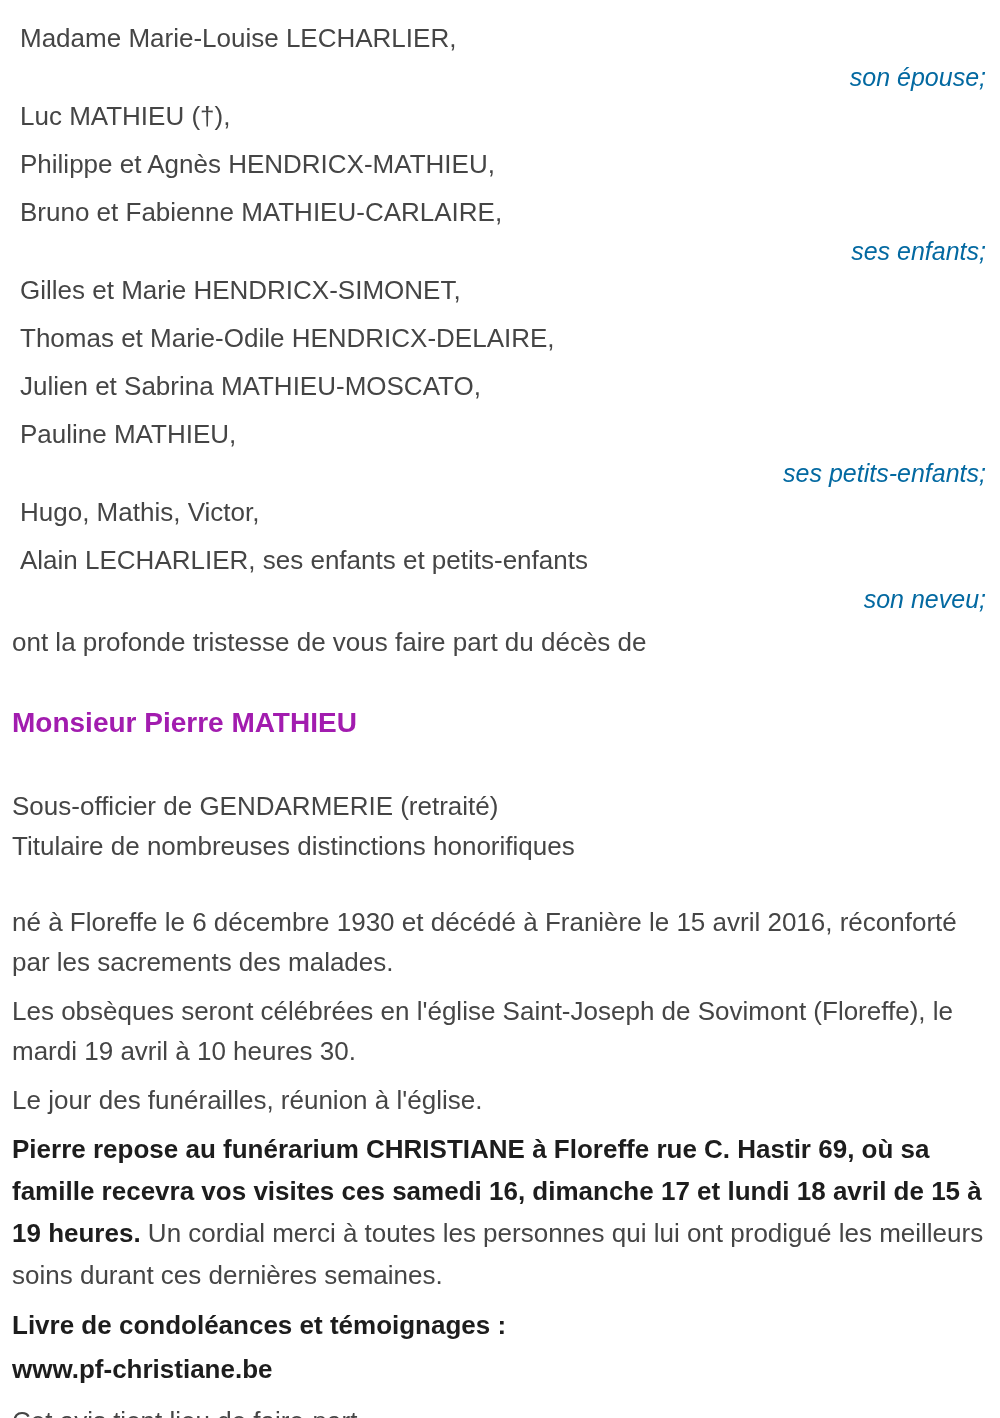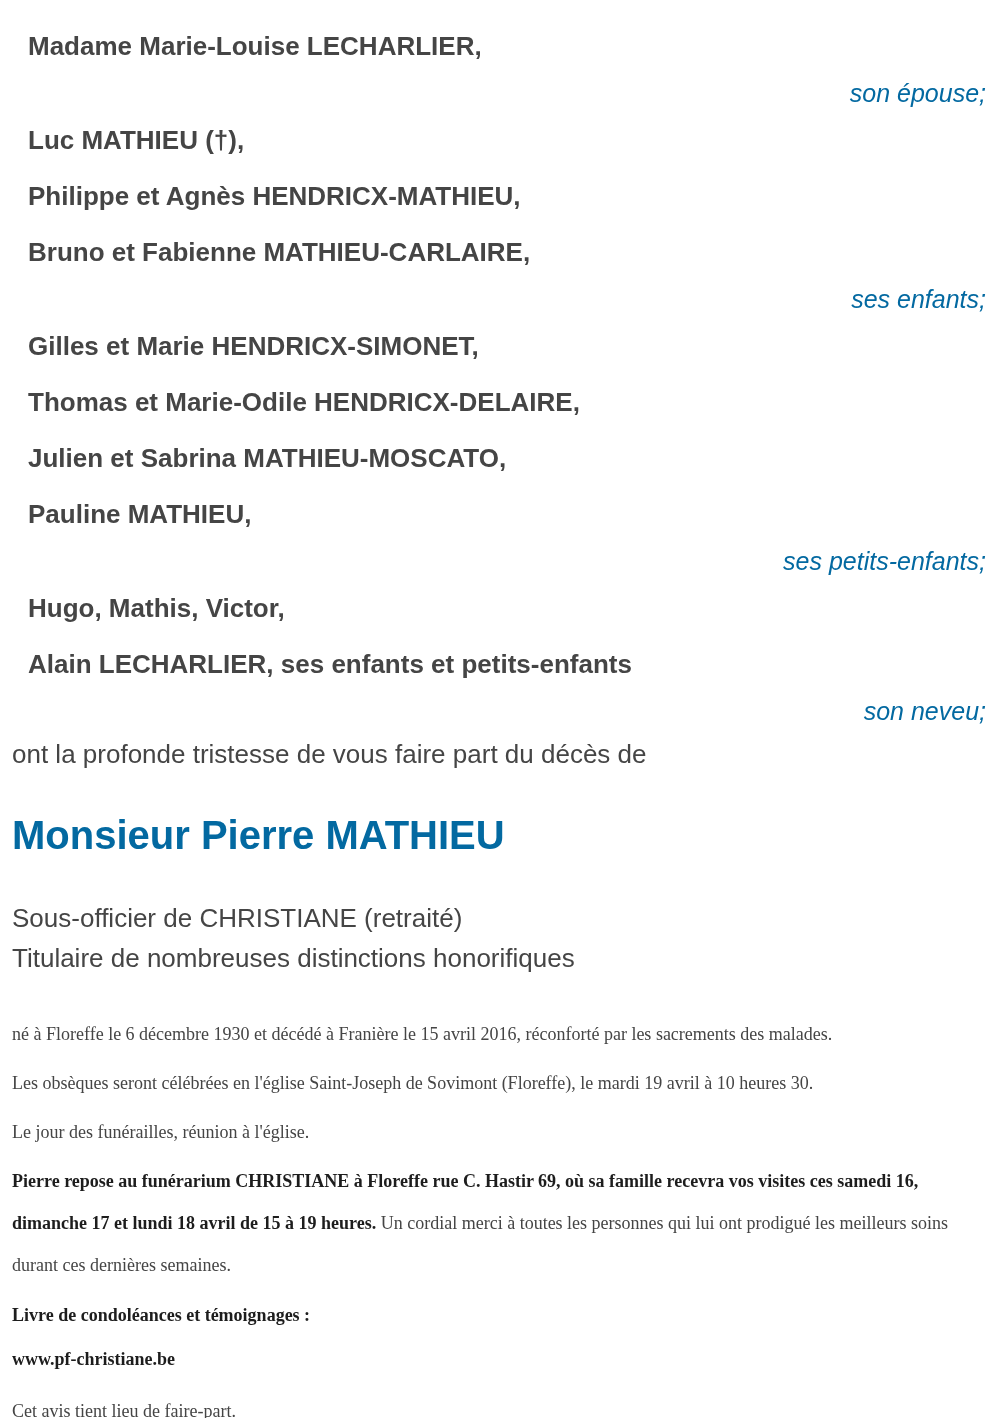--- a/index.html
+++ b/index.html
@@ -10,22 +10,22 @@
     font-family: "Liberation Sans", "DejaVu Sans", sans-serif;
     color: #454545;
     overflow: hidden;
   }
   .page { padding: 10px 14px 0 12px; }
 
   
   .name {
     font-size: 26px;
     line-height: 40px;
-    margin: 16px;
-    font-weight: 700;
+    margin: 8px;
+    font-weight: 400;
   }
   .label {
     font-size: 25px;
     line-height: 22px;
     margin: 0;
     font-style: italic;
     text-align: right;
     color: #0369a1;
   }
   .label.two-line {
@@ -34,39 +34,38 @@
     padding-top: 2px;
   }
 
   .announce {
     font-size: 26px;
     line-height: 40px;
     margin: 12px 0 0 0;
   }
 
   h1.deceased {
-    font-size: 40px;
+    font-size: 28px;
     line-height: 46px;
     font-weight: 700;
-    color: #0369a1;
+    color: #a21caf;
     margin: 38px 0 0 0;
   }
 
   .honors { margin-top: 40px; }
   .honors p {
     font-size: 26px;
     line-height: 40px;
     margin: 0;
   }
 
   .para {
-    font-size: 18px;
+    font-size: 26px;
     line-height: 40px;
     margin: 9px 0 0 0;
-    font-family: Liberation Serif, serif;
   }
   .para.first { margin-top: 36px; }
   .para.vis { line-height: 42px; margin-top: 8px; }
   .para.tight { margin-top: 4px; }
   .para.closing { margin-top: 12px; }
 
   .bold, strong { font-weight: 700; color: #1d1d1d; }
 </style>
 </head>
 <body>
@@ -104,21 +103,21 @@
       <p class="label">son neveu;</p>
     </div>
 
   </section>
 
   <p class="announce">ont la profonde tristesse de vous faire part du décès de</p>
 
   <h1 class="deceased">Monsieur Pierre MATHIEU</h1>
 
   <div class="honors">
-    <p>Sous-officier de CHRISTIANE (retraité)</p>
+    <p>Sous-officier de GENDARMERIE (retraité)</p>
     <p>Titulaire de nombreuses distinctions honorifiques</p>
   </div>
 
   <p class="para first">né à Floreffe le 6 décembre 1930 et décédé à Franière le 15 avril 2016, réconforté par les sacrements des malades.</p>
 
   <p class="para">Les obsèques seront célébrées en l'église Saint-Joseph de Sovimont (Floreffe), le mardi 19 avril à 10 heures 30.</p>
 
   <p class="para">Le jour des funérailles, réunion à l'église.</p>
 
   <p class="para vis"><strong>Pierre repose au funérarium CHRISTIANE à Floreffe rue C. Hastir 69, où sa famille recevra vos visites ces samedi 16, dimanche 17 et lundi 18 avril de 15 à 19 heures.</strong><span> Un cordial merci à toutes les personnes qui lui ont prodigué les meilleurs soins durant ces dernières semaines.</span></p>

